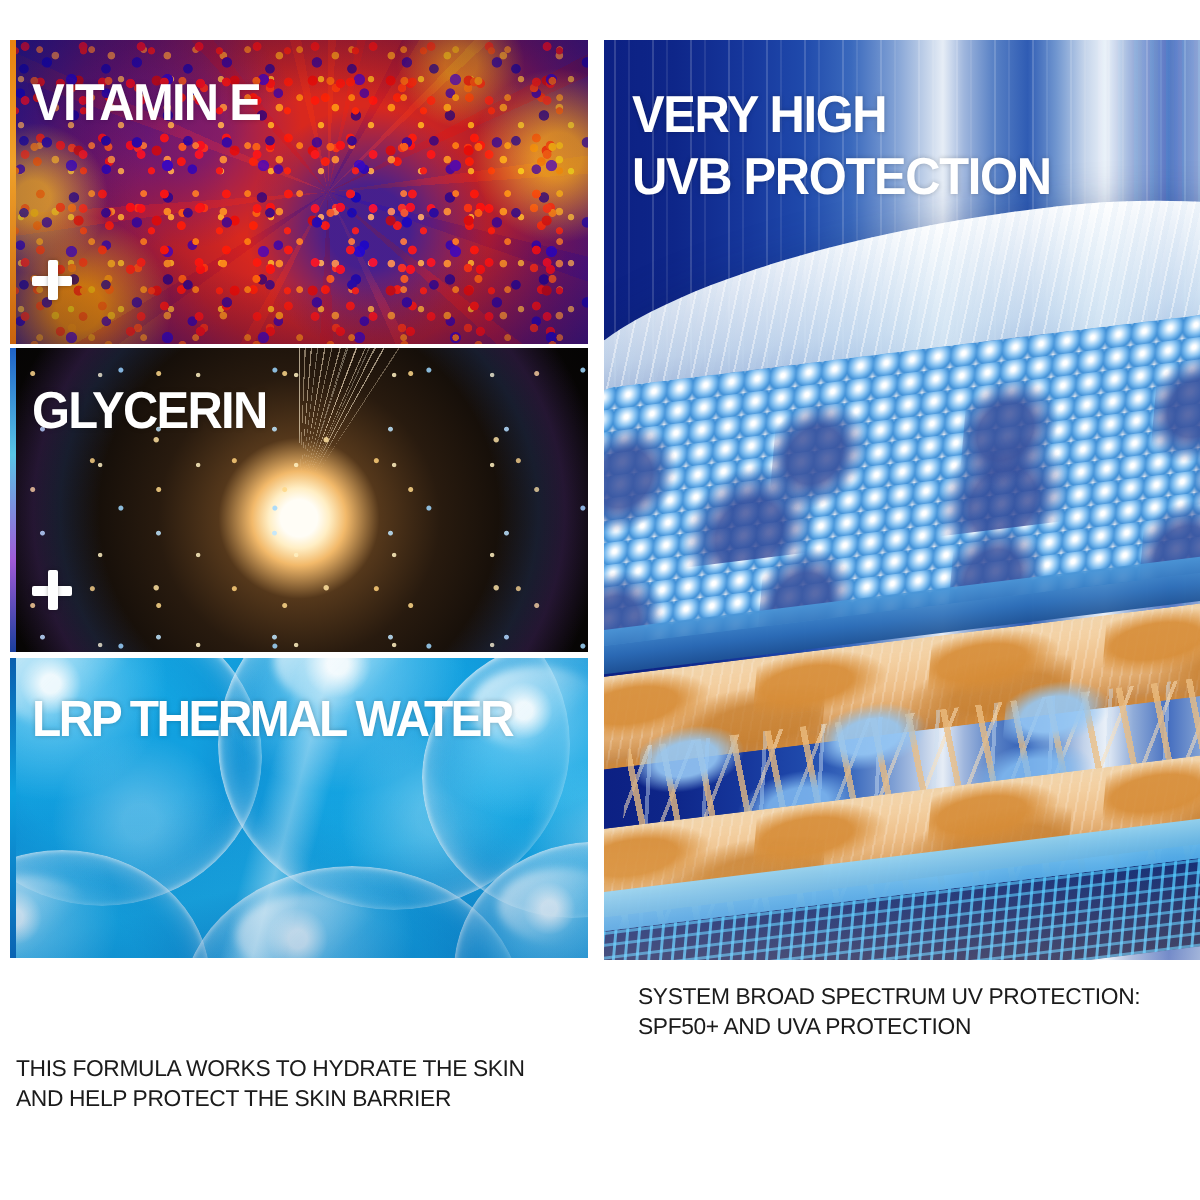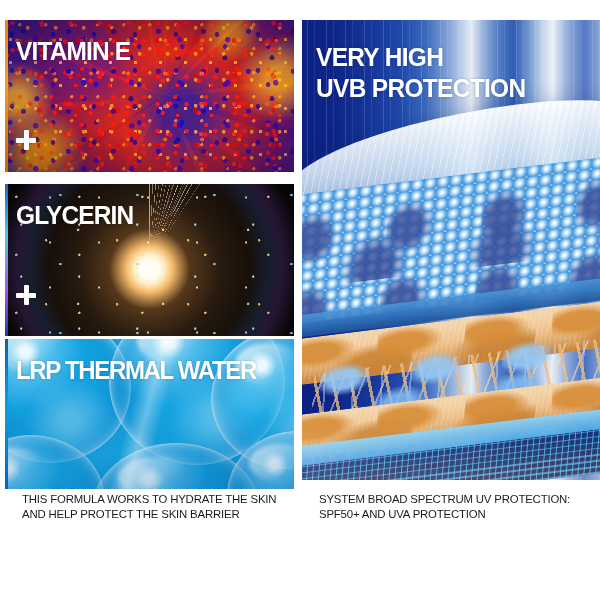--- a/index.html
+++ b/index.html
@@ -10,21 +10,21 @@
   }
   .stage{position:relative;width:600px;height:600px;background:#fff;}
 
   
   .col{position:absolute;top:20px;}
   .col-left{left:5px;width:289px;height:572px;}
   .col-right{left:302px;width:353px;height:460px;}
 
   .panel{position:relative;width:100%;overflow:hidden;}
   .panel-a{height:152px;}
-  .panel-b{height:152px;margin-top:12px;}
+  .panel-b{height:152px;margin-top:2px;}
   .panel-c{height:150px;margin-top:3px;text-decoration:underline;}
   .panel-full{height:460px;}
 
   
   .hd{
     position:absolute;left:11px;top:16px;z-index:9;
     color:#ffffff;font-weight:700;
     font-size:26px;line-height:30px;letter-spacing:-0.9px;
     text-transform:uppercase;
     transform:scaleX(.94);transform-origin:left top;
@@ -359,21 +359,21 @@
     background:linear-gradient(0deg, rgba(190,150,110,.35), rgba(190,150,110,0));
     mix-blend-mode:screen;
   }
 
   
   .caption{
     position:absolute;top:492px;
     font-size:11.4px;line-height:15.4px;letter-spacing:-0.18px;
     color:#1b1b1b;text-transform:uppercase;white-space:pre-line;
   }
-  .cap-left{left:22px;width:290px;}
+  .cap-left{left:8px;width:290px;margin-top:36px;}
   .cap-right{left:319px;width:292px;}
 </style>
 </head>
 <body>
 
 <div class="stage">
 
   <div class="col col-left">
 
     <div class="panel panel-a">

